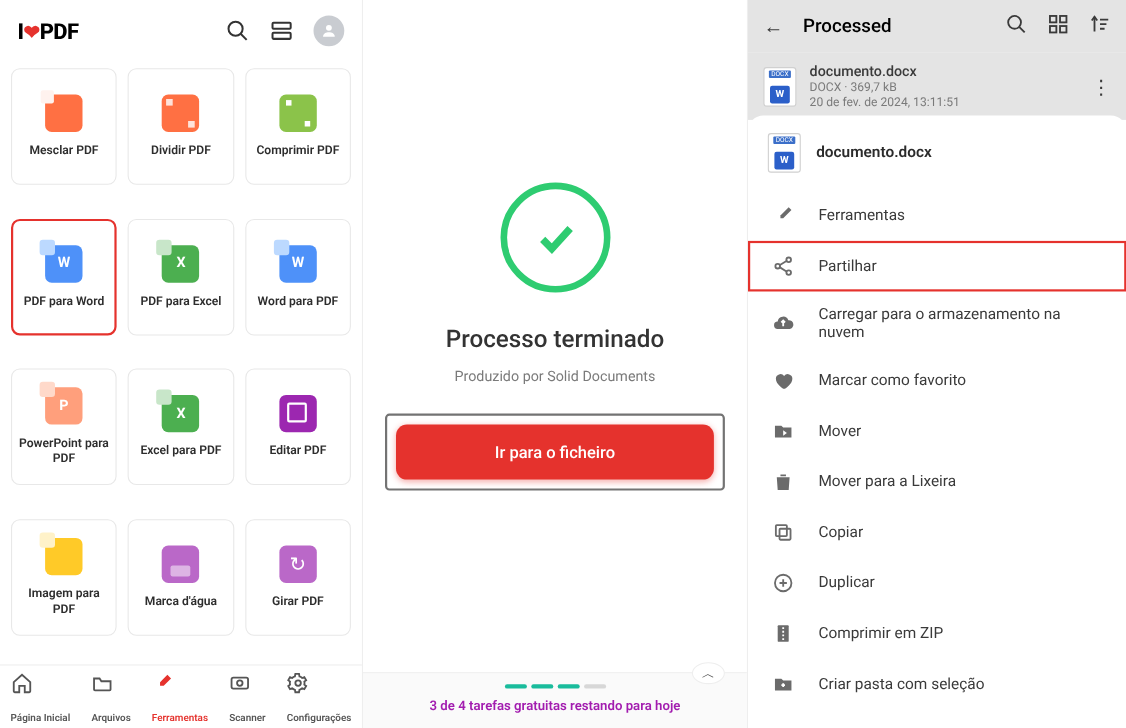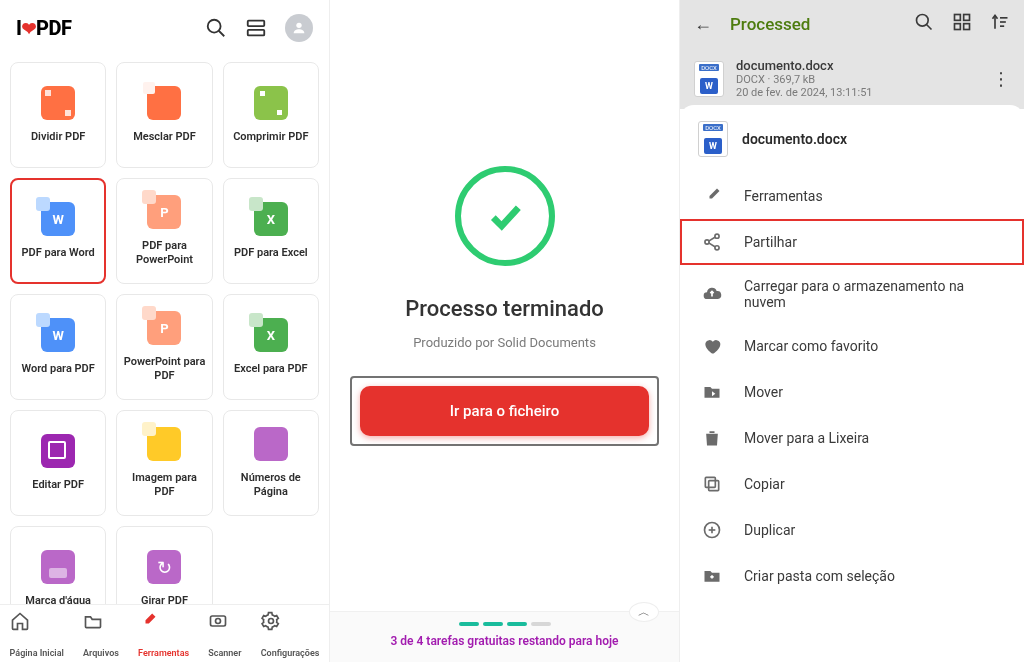--- a/index.html
+++ b/index.html
@@ -79,21 +79,21 @@
 .go-file-btn { width: 100%; background: #e5322d; color: #fff; border: none; border-radius: 10px; padding: 16px; font-size: 15px; font-weight: 500; cursor: pointer; box-shadow: 0 2px 6px rgba(229,50,45,.4); }
 .p2-footer { padding: 10px 20px 14px; border-top: 1px solid #f0f0f0; background: #fafafa; position: relative; }
 .p2-footer .handle { position: absolute; top: -10px; right: 20px; width: 30px; height: 20px; background: #fff; border: 1px solid #eee; border-radius: 50%; display: flex; align-items: center; justify-content: center; font-size: 12px; color: #555; }
 .progress-dots { display: flex; justify-content: center; gap: 4px; margin-bottom: 8px; }
 .progress-dots .seg { width: 20px; height: 4px; border-radius: 2px; background: #d7d7d7; }
 .progress-dots .seg.filled { background: #1abc9c; }
 .p2-footer-txt { text-align: center; font-size: 12px; font-weight: 600; color: #a21caf; }
 
 
 .p3-topbar { display: flex; align-items: center; padding: 10px 14px; background: #e4e4e4; height: 48px; gap: 18px; }
-.p3-topbar .title { font-size: 17px; font-weight: 500; color: #4d7c0f; flex: 1; }
+.p3-topbar .title { font-size: 17px; font-weight: 500; color: #000000; flex: 1; }
 .p3-topbar .tbicon { color: #3a3a3a; font-size: 18px; cursor: pointer; }
 .p3-filerow { display: flex; align-items: center; padding: 10px 14px; background: #e4e4e4; gap: 12px; }
 .docx-badge { width: 30px; height: 36px; background: #fff; border: 1px solid #d0d0d0; border-radius: 3px; display: flex; flex-direction: column; align-items: center; justify-content: space-between; padding: 2px; }
 .docx-badge .top { font-size: 6px; background: #3b6fc9; color: #fff; padding: 0 2px; border-radius: 1px; }
 .docx-badge .bot { width: 18px; height: 16px; background: #2b5fc9; border-radius: 2px; display: flex; align-items: center; justify-content: center; color: #fff; font-size: 9px; font-weight: 700; }
 .fileinfo .fname { font-size: 13px; font-weight: 500; color: #3a3a3a; }
 .fileinfo .fmeta { font-size: 11px; color: #7a7a7a; }
 .more-dots { margin-left: auto; color: #3a3a3a; font-size: 18px; cursor: pointer; }
 
 .sheet { background: #fff; border-top-left-radius: 14px; border-top-right-radius: 14px; margin-top: -4px; flex: 1; overflow-y: auto; }
@@ -131,40 +131,36 @@
         <svg viewBox="0 0 24 24" width="16" height="16" fill="#fff">
             <circle cx="12" cy="8" r="4"></circle>
             <path d="M4 20c0-4 4-6 8-6s8 2 8 6"></path>
           </svg>
       </span>
     </div>
   </div>
 
   <div class="tools-grid" id="tools-grid">
       <div class="tool">
+        <div class="ticon ic-merge"></div>
+        <div class="tlabel">Mesclar PDF</div>
+      </div>
+      <div class="tool">
         <div class="ticon ic-split"></div>
         <div class="tlabel">Dividir PDF</div>
-      </div>
-      <div class="tool">
-        <div class="ticon ic-merge"></div>
-        <div class="tlabel">Mesclar PDF</div>
       </div>
       <div class="tool">
         <div class="ticon ic-compress"></div>
         <div class="tlabel">Comprimir PDF</div>
       </div>
       <div class="tool highlight">
         <div class="ticon ic-pdf2word"></div>
         <div class="tlabel">PDF para Word</div>
       </div>
       <div class="tool">
-        <div class="ticon ic-pdf2ppt"></div>
-        <div class="tlabel">PDF para PowerPoint</div>
-      </div>
-      <div class="tool">
         <div class="ticon ic-pdf2xls"></div>
         <div class="tlabel">PDF para Excel</div>
       </div>
       <div class="tool">
         <div class="ticon ic-word2pdf"></div>
         <div class="tlabel">Word para PDF</div>
       </div>
       <div class="tool">
         <div class="ticon ic-ppt2pdf"></div>
         <div class="tlabel">PowerPoint para PDF</div>
@@ -173,24 +169,20 @@
         <div class="ticon ic-xls2pdf"></div>
         <div class="tlabel">Excel para PDF</div>
       </div>
       <div class="tool">
         <div class="ticon ic-edit"></div>
         <div class="tlabel">Editar PDF</div>
       </div>
       <div class="tool">
         <div class="ticon ic-img2pdf"></div>
         <div class="tlabel">Imagem para PDF</div>
-      </div>
-      <div class="tool">
-        <div class="ticon ic-pagenum"></div>
-        <div class="tlabel">Números de Página</div>
       </div>
       <div class="tool">
         <div class="ticon ic-watermark"></div>
         <div class="tlabel">Marca d'água</div>
       </div>
       <div class="tool">
         <div class="ticon ic-rotate"></div>
         <div class="tlabel">Girar PDF</div>
       </div>
     </div>
@@ -375,20 +367,29 @@
               <circle cx="12" cy="12" r="9"></circle>
               <line x1="12" y1="8" x2="12" y2="16"></line>
               <line x1="8" y1="12" x2="16" y2="12"></line>
             </svg>
           </span>
           <span class="alabel">Duplicar</span>
         </div>
         <div class="action-row">
           <span class="aicon">
             <svg class="icon" viewBox="0 0 24 24" fill="currentColor">
+              <rect x="6" y="3" width="12" height="18" rx="1"></rect>
+              <line x1="12" y1="5" x2="12" y2="19" stroke="#fff" stroke-width="2" stroke-dasharray="2 2"></line>
+            </svg>
+          </span>
+          <span class="alabel">Comprimir em ZIP</span>
+        </div>
+        <div class="action-row">
+          <span class="aicon">
+            <svg class="icon" viewBox="0 0 24 24" fill="currentColor">
               <path d="M3 6h7l2 2h9v11H3z"></path>
               <path d="M12 11v4m-2-2h4" stroke="#fff" stroke-width="2"></path>
             </svg>
           </span>
           <span class="alabel">Criar pasta com seleção</span>
         </div>
       </div>
   </div>
 </div>
 

